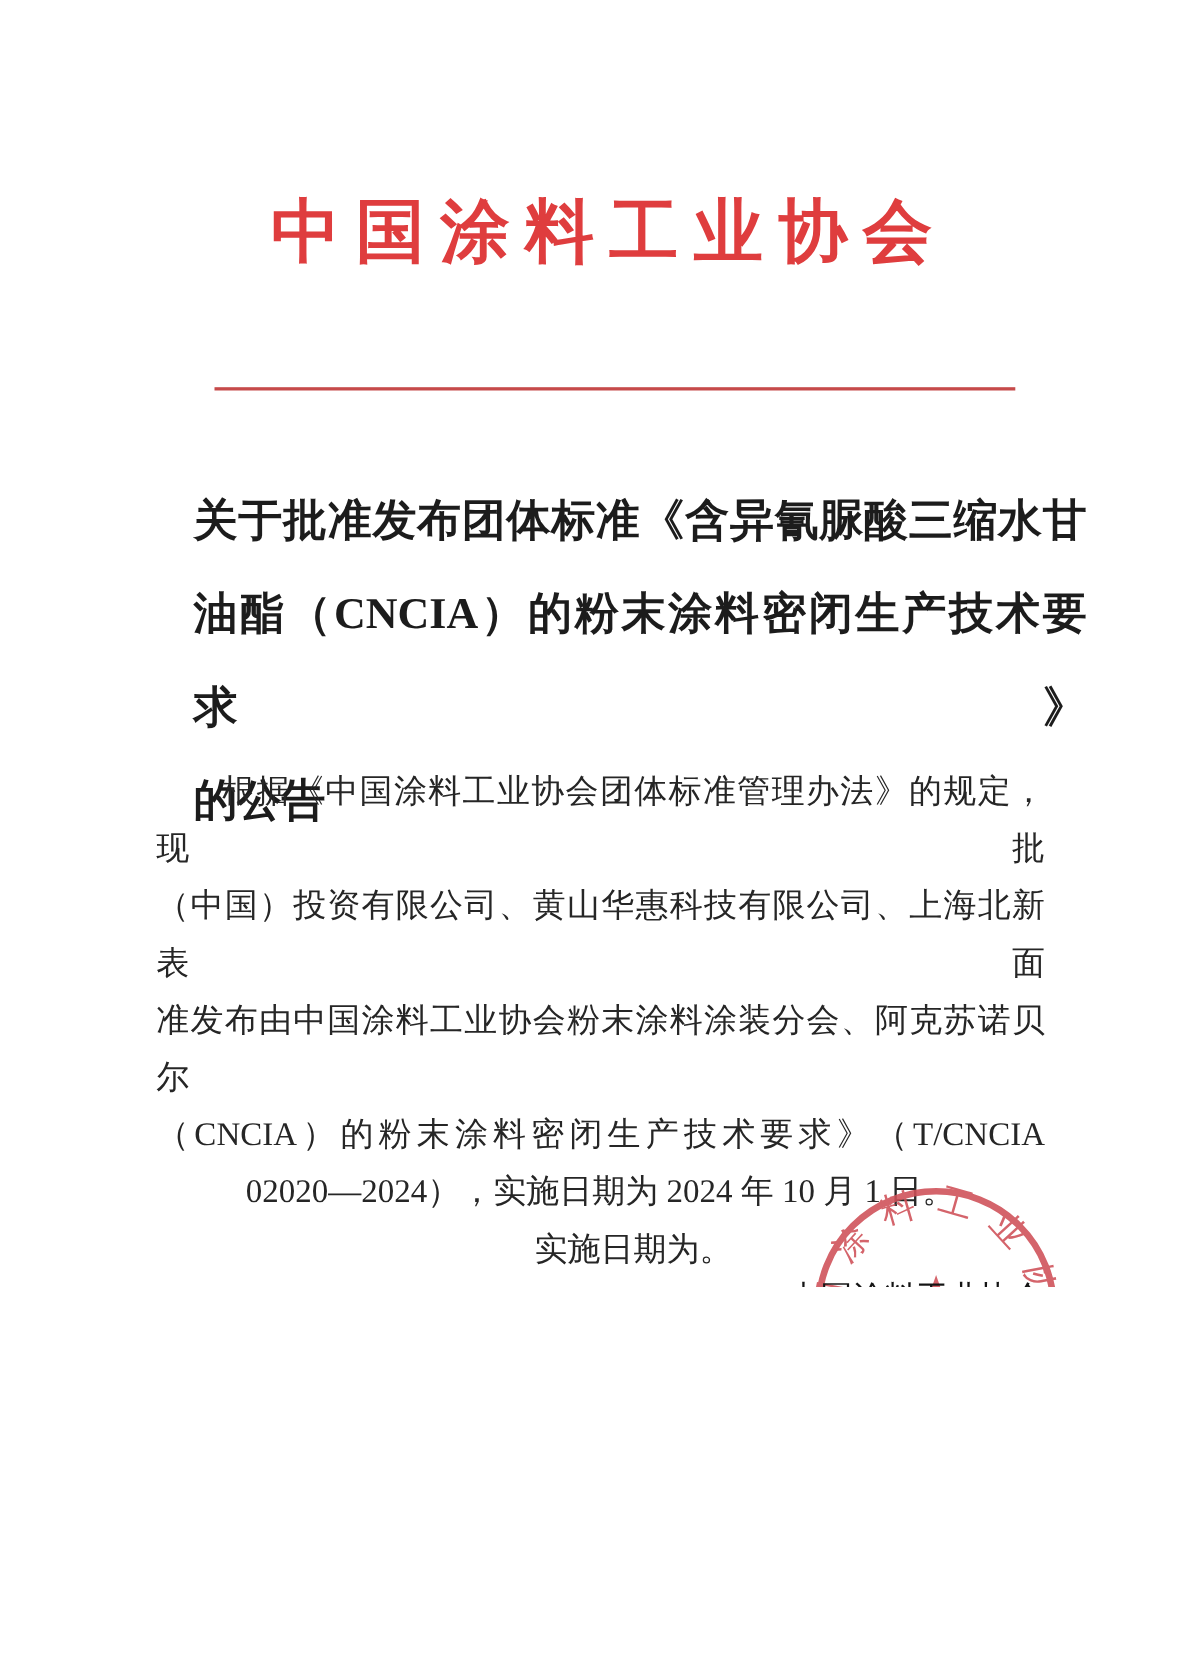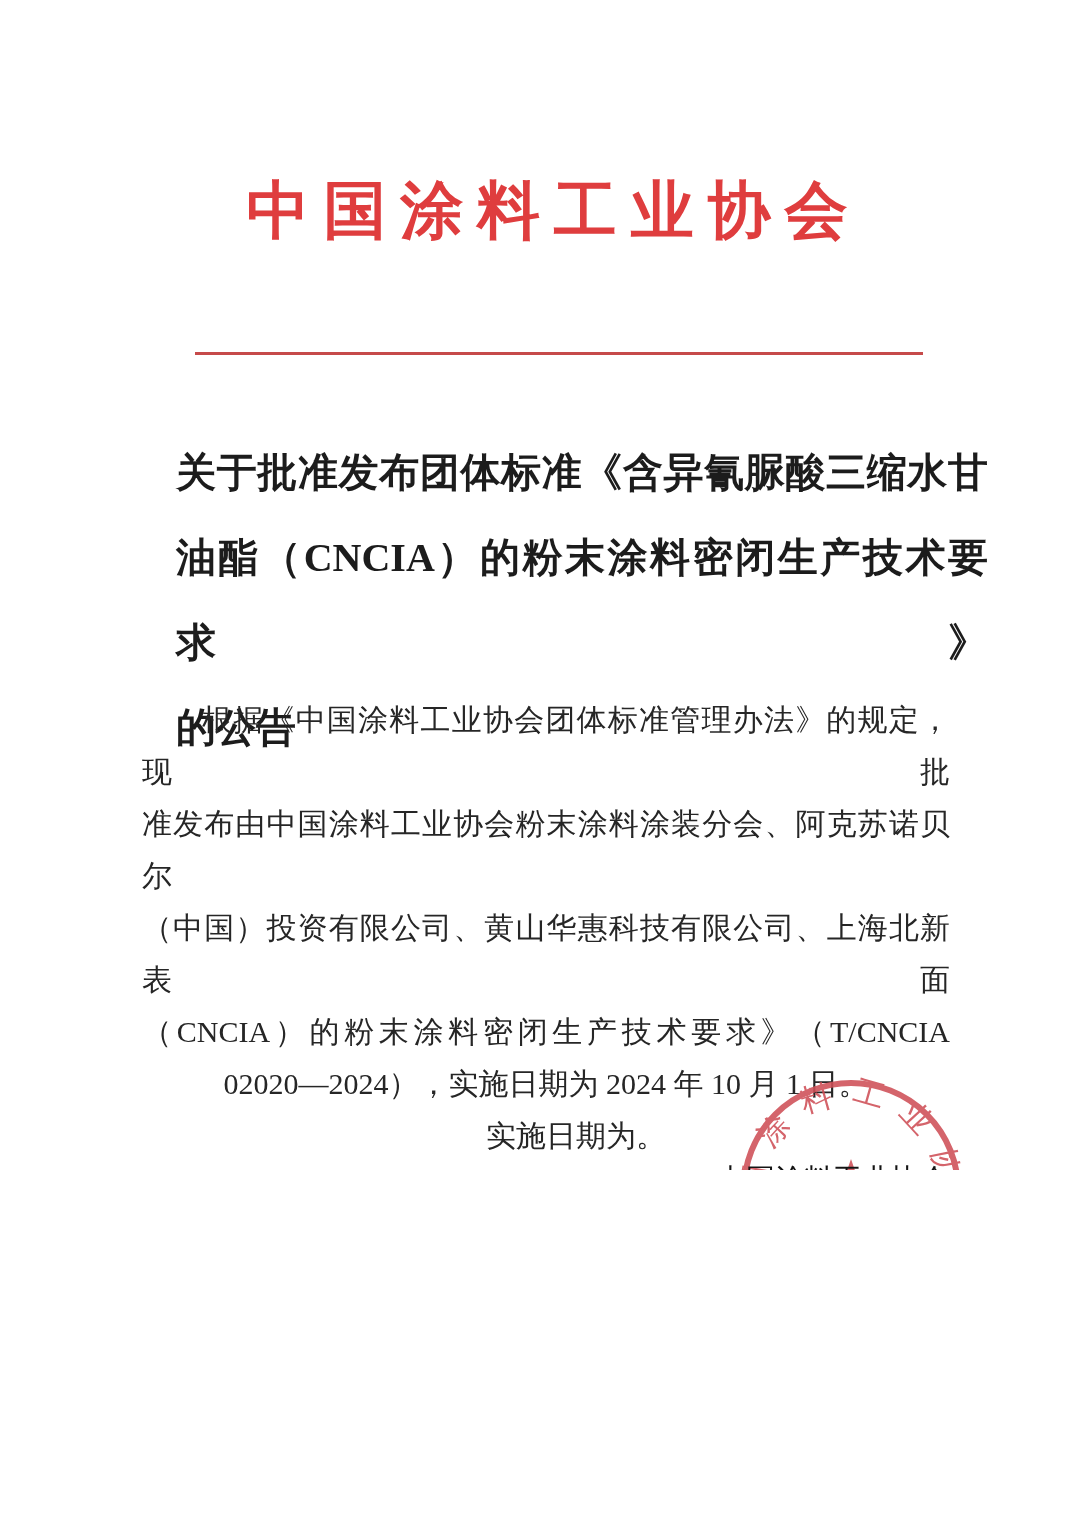--- a/index.html
+++ b/index.html
@@ -119,22 +119,22 @@
   <div class="divider"></div>
 
   <div class="title-block">
     <div class="title-line-justify">关于批准发布团体标准《含异氰脲酸三缩水甘</div>
     <div class="title-line-justify">油酯（CNCIA）的粉末涂料密闭生产技术要求》</div>
     <div class="title-line-center">的公告</div>
   </div>
 
   <div class="body-block">
     <div class="body-line-justify body-line-indent">根据《中国涂料工业协会团体标准管理办法》的规定，现批</div>
+    <div class="body-line-justify">（中国）投资有限公司、黄山华惠科技有限公司、上海北新表面</div>
     <div class="body-line-justify">准发布由中国涂料工业协会粉末涂料涂装分会、阿克苏诺贝尔</div>
-    <div class="body-line-justify">（中国）投资有限公司、黄山华惠科技有限公司、上海北新表面</div>
     <div class="body-line-justify">（CNCIA）的粉末涂料密闭生产技术要求》（T/CNCIA</div>
     <div class="body-line-plain">02020—2024），实施日期为 2024 年 10 月 1 日。</div>
     <div class="body-line-plain body-line-indent">实施日期为。</div>
   </div>
 
   <svg class="seal" viewBox="0 0 228 228" xmlns="http://www.w3.org/2000/svg">
     <circle cx="114" cy="114" r="107" fill="none" stroke="#cf4f57" stroke-width="6"></circle>
     <polygon points="114,83 120.8,102.7 141.6,103 124.9,115.6 131,135.5 114,123.5 97,135.5 103.1,115.6 86.4,103 107.2,102.7" fill="#cf4f57"></polygon>
     <path id="sealTextArc" d="M 52.5,175.5 A 87,87 0 1 1 175.5,175.5" fill="none"></path>
     <text font-size="31" fill="#cf4f57" letter-spacing="17" font-family="Liberation Serif, DejaVu Serif, serif">

